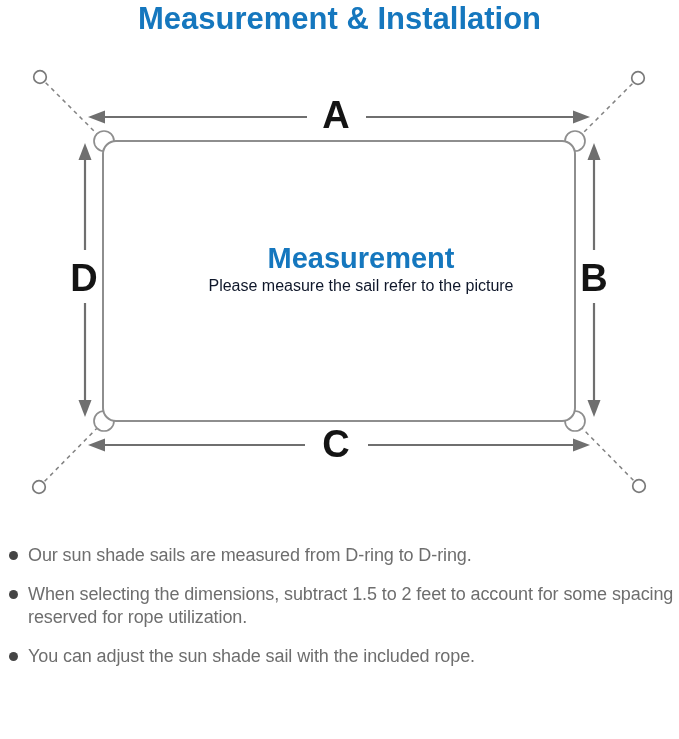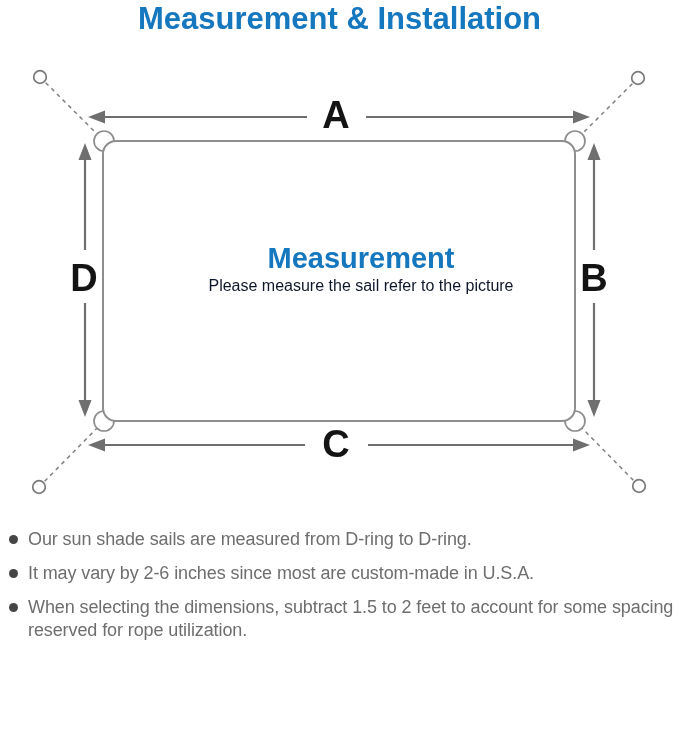--- a/index.html
+++ b/index.html
@@ -33,20 +33,21 @@
   .notes {
     position: absolute; top: 528px; left: 9px; right: 5px;
     list-style: none;
   }
   .note {
     display: flex;
     margin-bottom: 11px;
     font-size: 18px; line-height: 23px;
     letter-spacing: -0.1px;
     color: #6E6E6E;
+    margin-top: 16px;
   }
   .note .dot {
     flex: 0 0 9px;
     width: 9px; height: 9px;
     border-radius: 50%;
     background: #454545;
     margin: 7px 10px 0 0;
   }
 </style>
 </head>
@@ -114,19 +115,19 @@
   <div class="sail-center-subtitle">Please measure the sail refer to the picture</div>
 </div>
 
 <ul class="notes">
   <li class="note">
     <span class="dot"></span>
     <span>Our sun shade sails are measured from D-ring to D-ring.</span>
   </li>
   <li class="note">
     <span class="dot"></span>
-    <span>It may vary by 2-6 inches since most are custom-made in U.S.A.</span>
+    <span>When selecting the dimensions, subtract 1.5 to 2 feet to account for some spacing reserved for rope utilization.</span>
   </li>
   <li class="note">
     <span class="dot"></span>
-    <span>When selecting the dimensions, subtract 1.5 to 2 feet to account for some spacing reserved for rope utilization.</span>
+    <span>You can adjust the sun shade sail with the included rope.</span>
   </li>
 </ul>
 
 </body></html>

